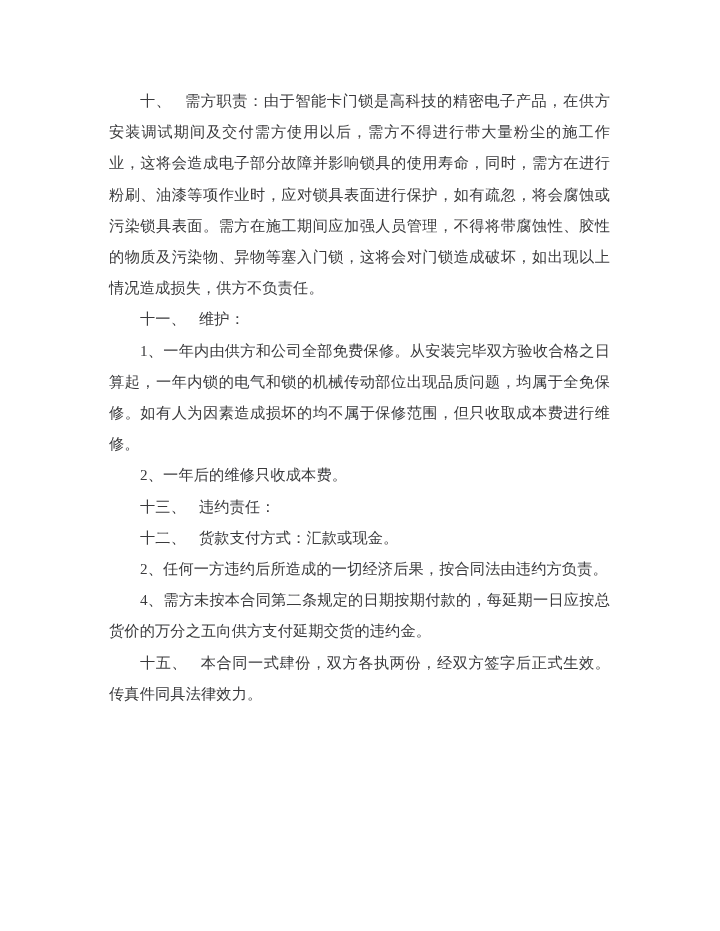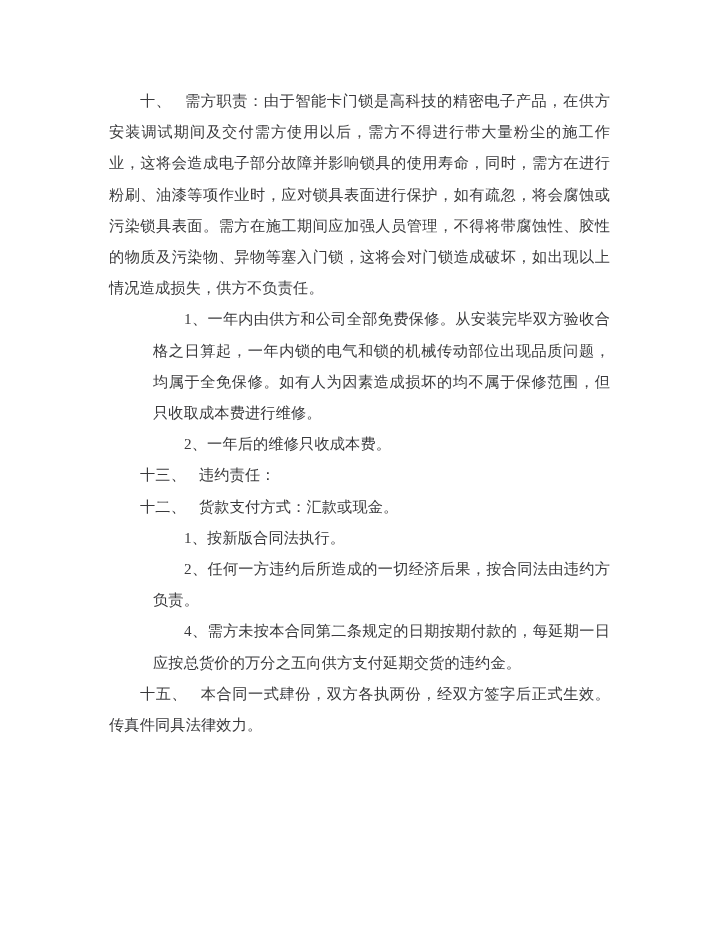--- a/index.html
+++ b/index.html
@@ -36,46 +36,45 @@
     word-break: break-all;
     -webkit-font-smoothing: antialiased;
   }
   
   .indent2 {
     text-indent: 31px;
   }
   
   .item {
     text-indent: 31px;
-    margin-left: 44px;
   }
   
   .numgap {
     display: inline-block;
     width: 13px;
   }
 </style>
 </head>
 <body>
 
 <div class="page">
   <div class="doc-body">
 
     <p class="para indent2"><span>十、</span><span class="numgap"></span><span>需方职责：由于智能卡门锁是高科技的精密电子产品，在供方安装调试期间及交付需方使用以后，需方不得进行带大量粉尘的施工作业，这将会造成电子部分故障并影响锁具的使用寿命，同时，需方在进行粉刷、油漆等项作业时，应对锁具表面进行保护，如有疏忽，将会腐蚀或污染锁具表面。需方在施工期间应加强人员管理，不得将带腐蚀性、胶性的物质及污染物、异物等塞入门锁，这将会对门锁造成破坏，如出现以上情况造成损失，供方不负责任。</span></p>
 
+    <p class="para indent2"><span>十一、</span><span class="numgap"></span><span>维护：</span></p>
 
     <p class="para item">1、一年内由供方和公司全部免费保修。从安装完毕双方验收合格之日算起，一年内锁的电气和锁的机械传动部位出现品质问题，均属于全免保修。如有人为因素造成损坏的均不属于保修范围，但只收取成本费进行维修。</p>
 
     <p class="para item">2、一年后的维修只收成本费。</p>
 
     <p class="para indent2"><span>十三、</span><span class="numgap"></span><span>违约责任：</span></p>
 
     <p class="para indent2"><span>十二、</span><span class="numgap"></span><span>货款支付方式：汇款或现金。</span></p>
 
-    <p class="para item">1、按新版合同法执行。</p>
     <p class="para item">2、任何一方违约后所造成的一切经济后果，按合同法由违约方负责。</p>
     <p class="para item">4、需方未按本合同第二条规定的日期按期付款的，每延期一日应按总货价的万分之五向供方支付延期交货的违约金。</p>
 
 
     <p class="para indent2"><span>十五、</span><span class="numgap"></span><span>本合同一式肆份，双方各执两份，经双方签字后正式生效。传真件同具法律效力。</span></p>
 
   </div>
 </div>
 
 </body></html>

